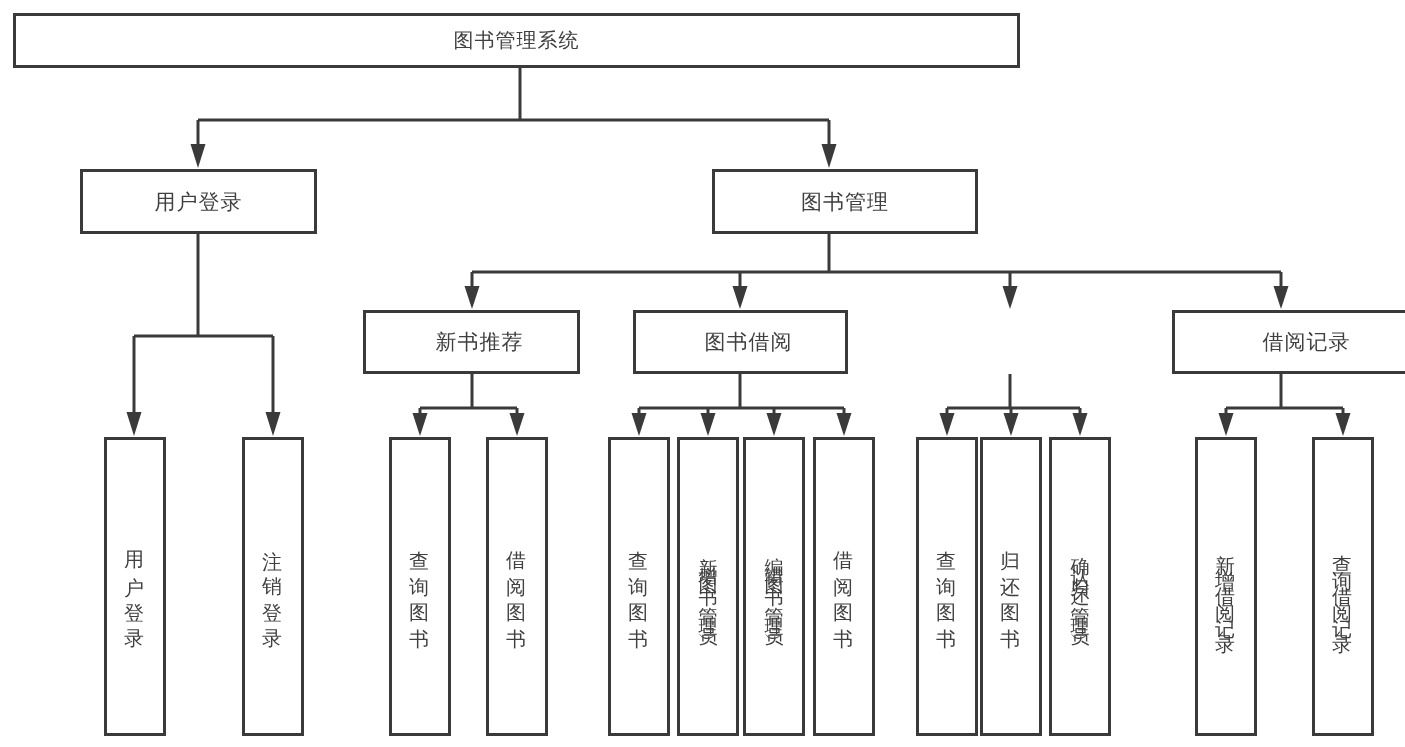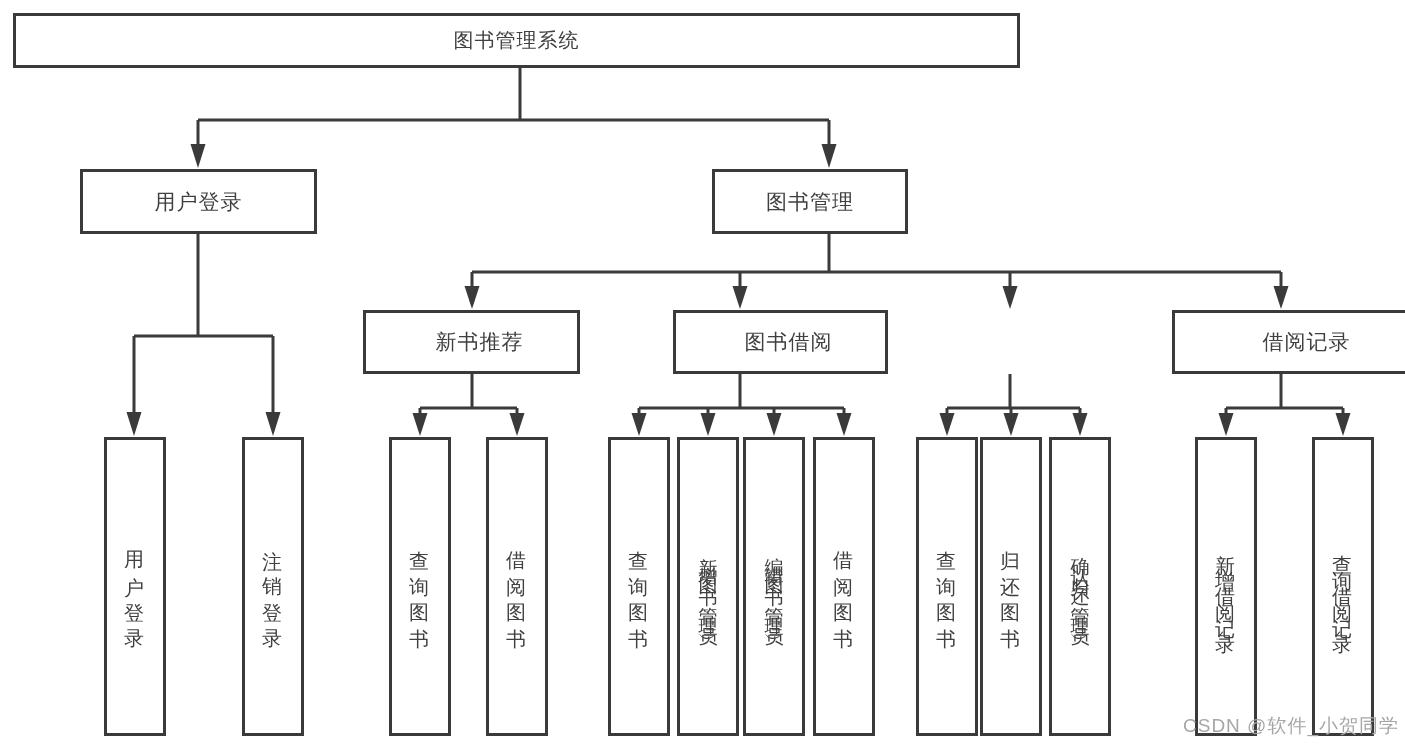--- a/index.html
+++ b/index.html
@@ -152,28 +152,28 @@
     </g>
   </svg>
 
   <div class="node root hlabel">
     <span>图书管理系统</span>
   </div>
 
   <div class="node l2 hlabel" style="left:80px; width:237px;">
     <span>用户登录</span>
   </div>
-  <div class="node l2 hlabel" style="left:712px; width:196px;">
+  <div class="node l2 hlabel" style="left:712px; width:266px;">
     <span>图书管理</span>
   </div>
 
   <div class="node l3 hlabel" style="left:363px; width:217px;">
     <span>新书推荐</span>
   </div>
-  <div class="node l3 hlabel" style="left:633px; width:215px;margin-left:40px;">
+  <div class="node l3 hlabel" style="left:633px; width:215px;">
     <span>图书借阅</span>
   </div>
   <div class="node l3 hlabel" style="left:1172px; width:253px;">
     <span>借阅记录</span>
   </div>
 
   <div class="node leaf" style="left:104px;">
     <span class="vtext v4">用户登录</span>
   </div>
   <div class="node leaf" style="left:242px;">
@@ -210,15 +210,14 @@
     <span class="vtext v9">确认归还（管理员）</span>
   </div>
 
   <div class="node leaf" style="left:1195px;">
     <span class="vtext v6">新增借阅记录</span>
   </div>
   <div class="node leaf" style="left:1312px;">
     <span class="vtext v6">查询借阅记录</span>
   </div>
 
-  <div id="watermark">CSDN @软件_小贺同学</div>
 
 </div>
 
 </body></html>

